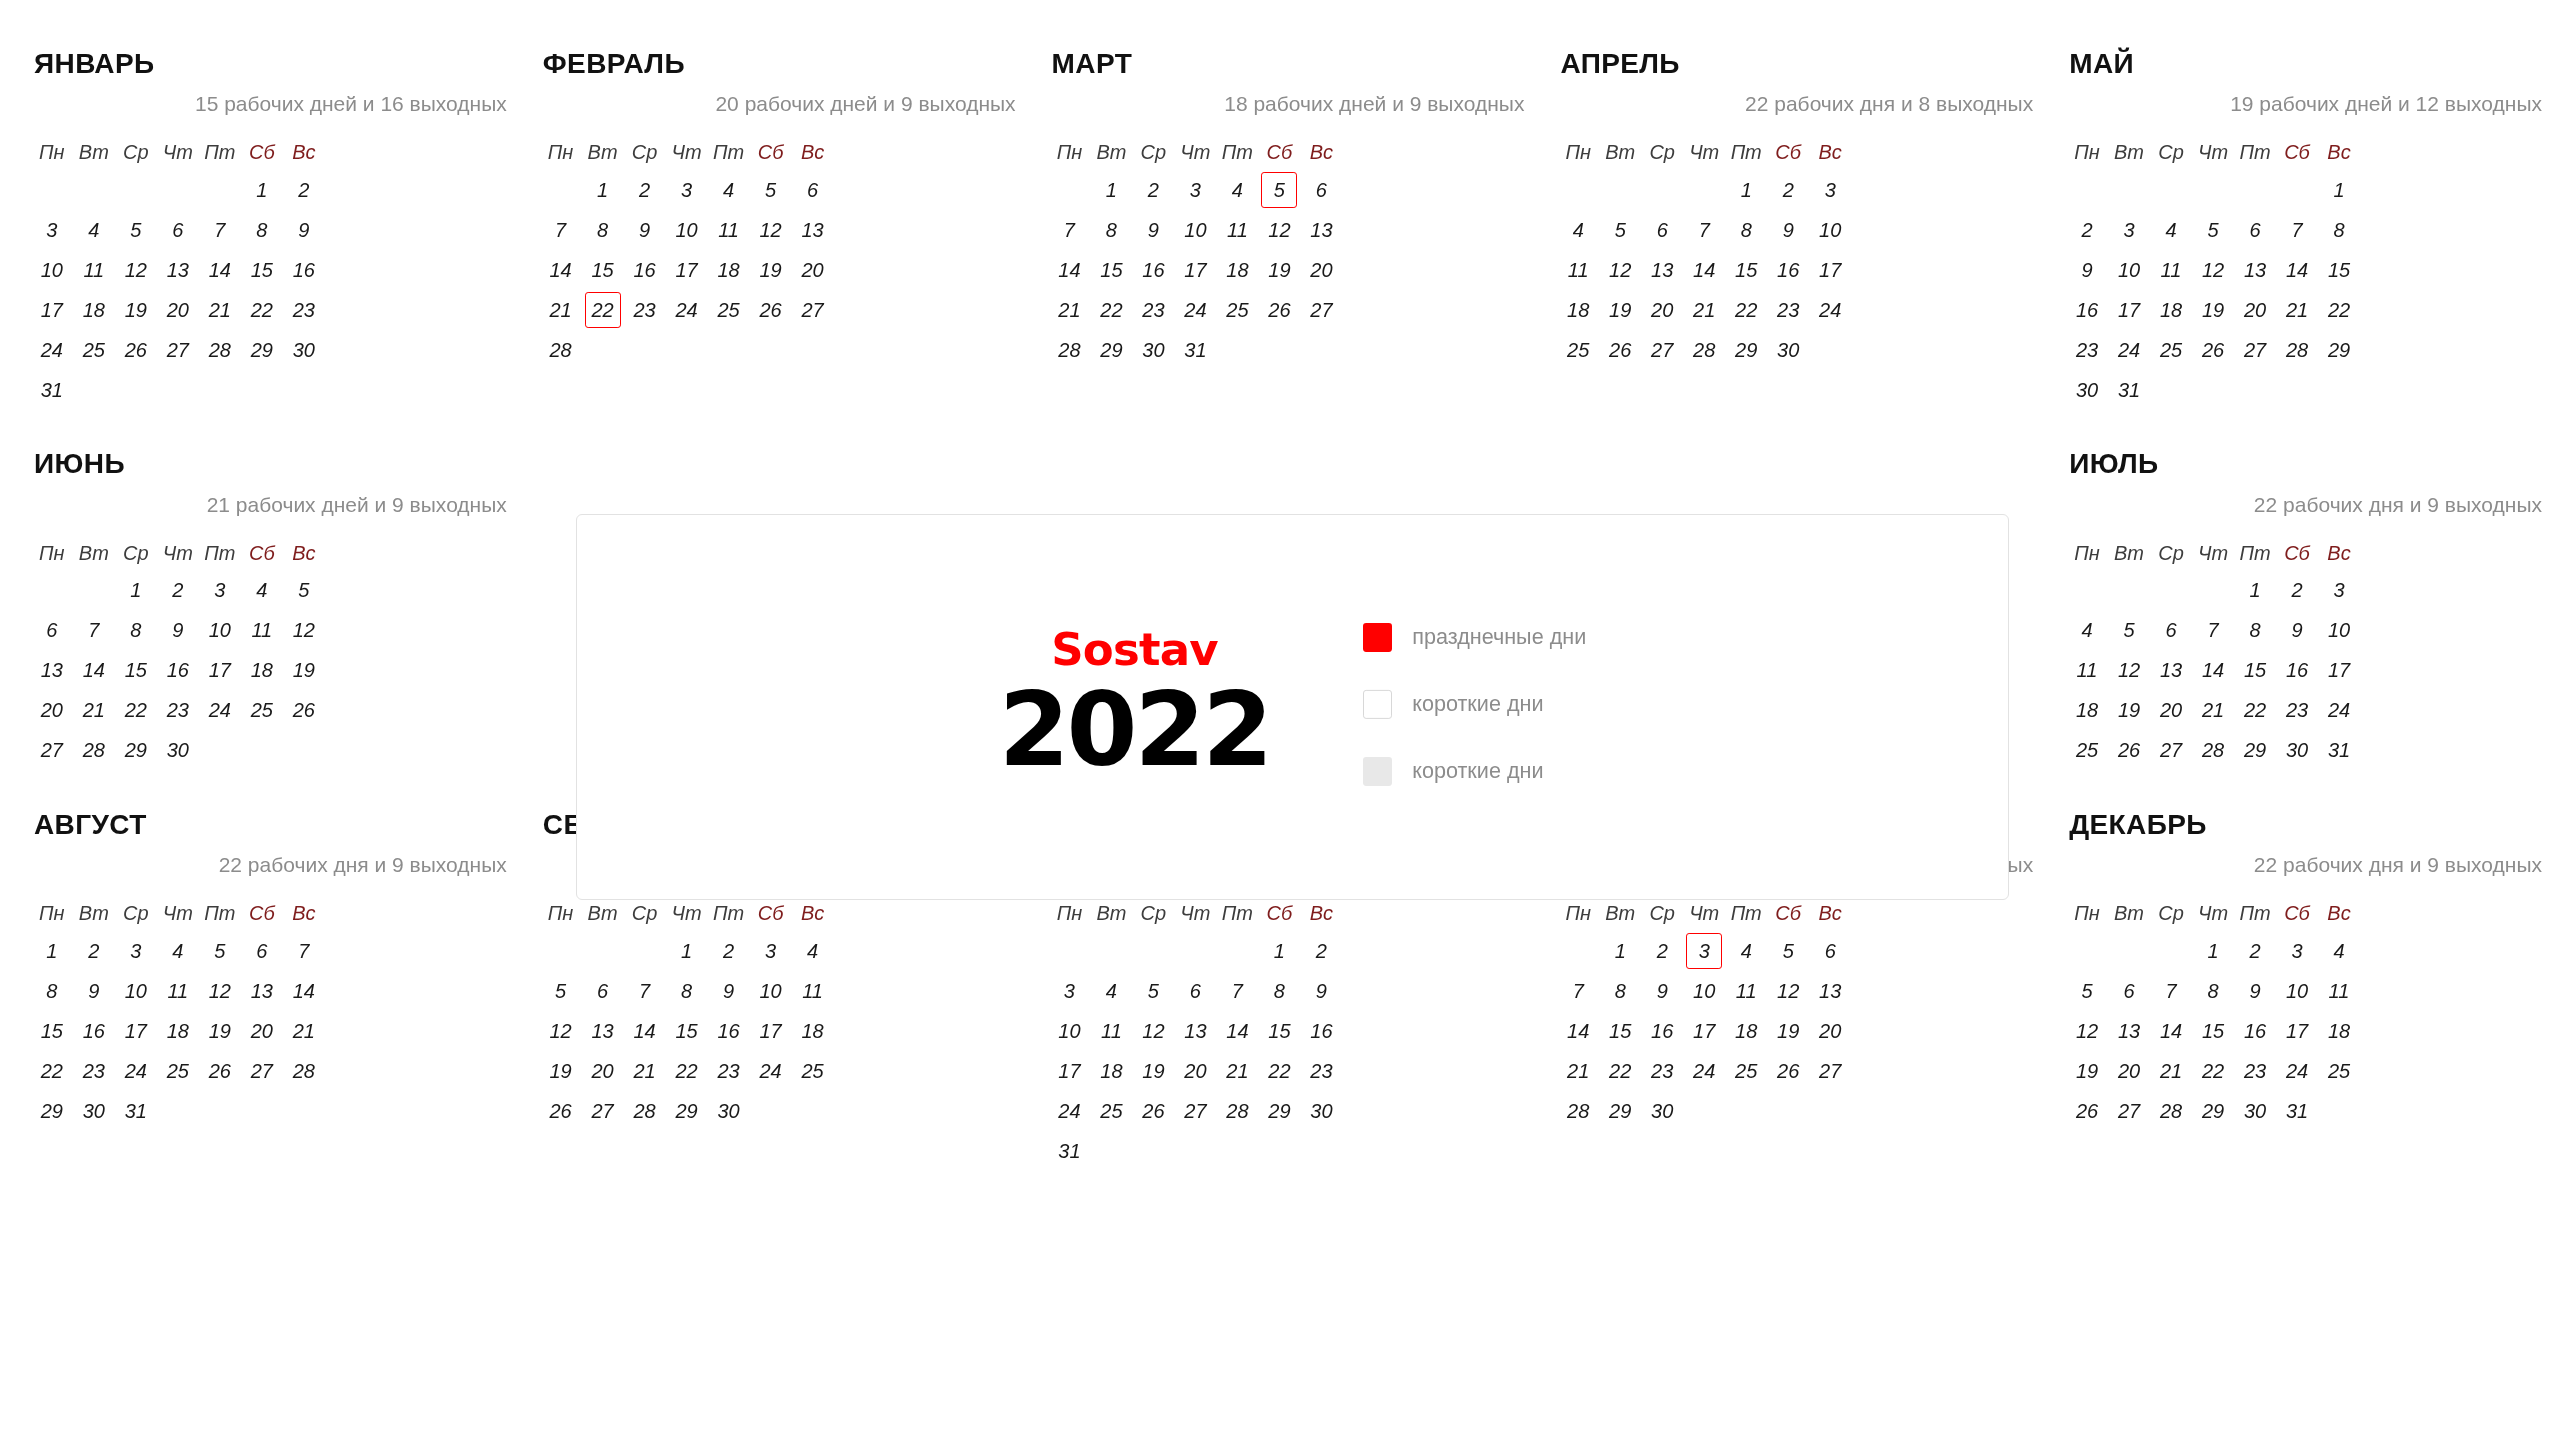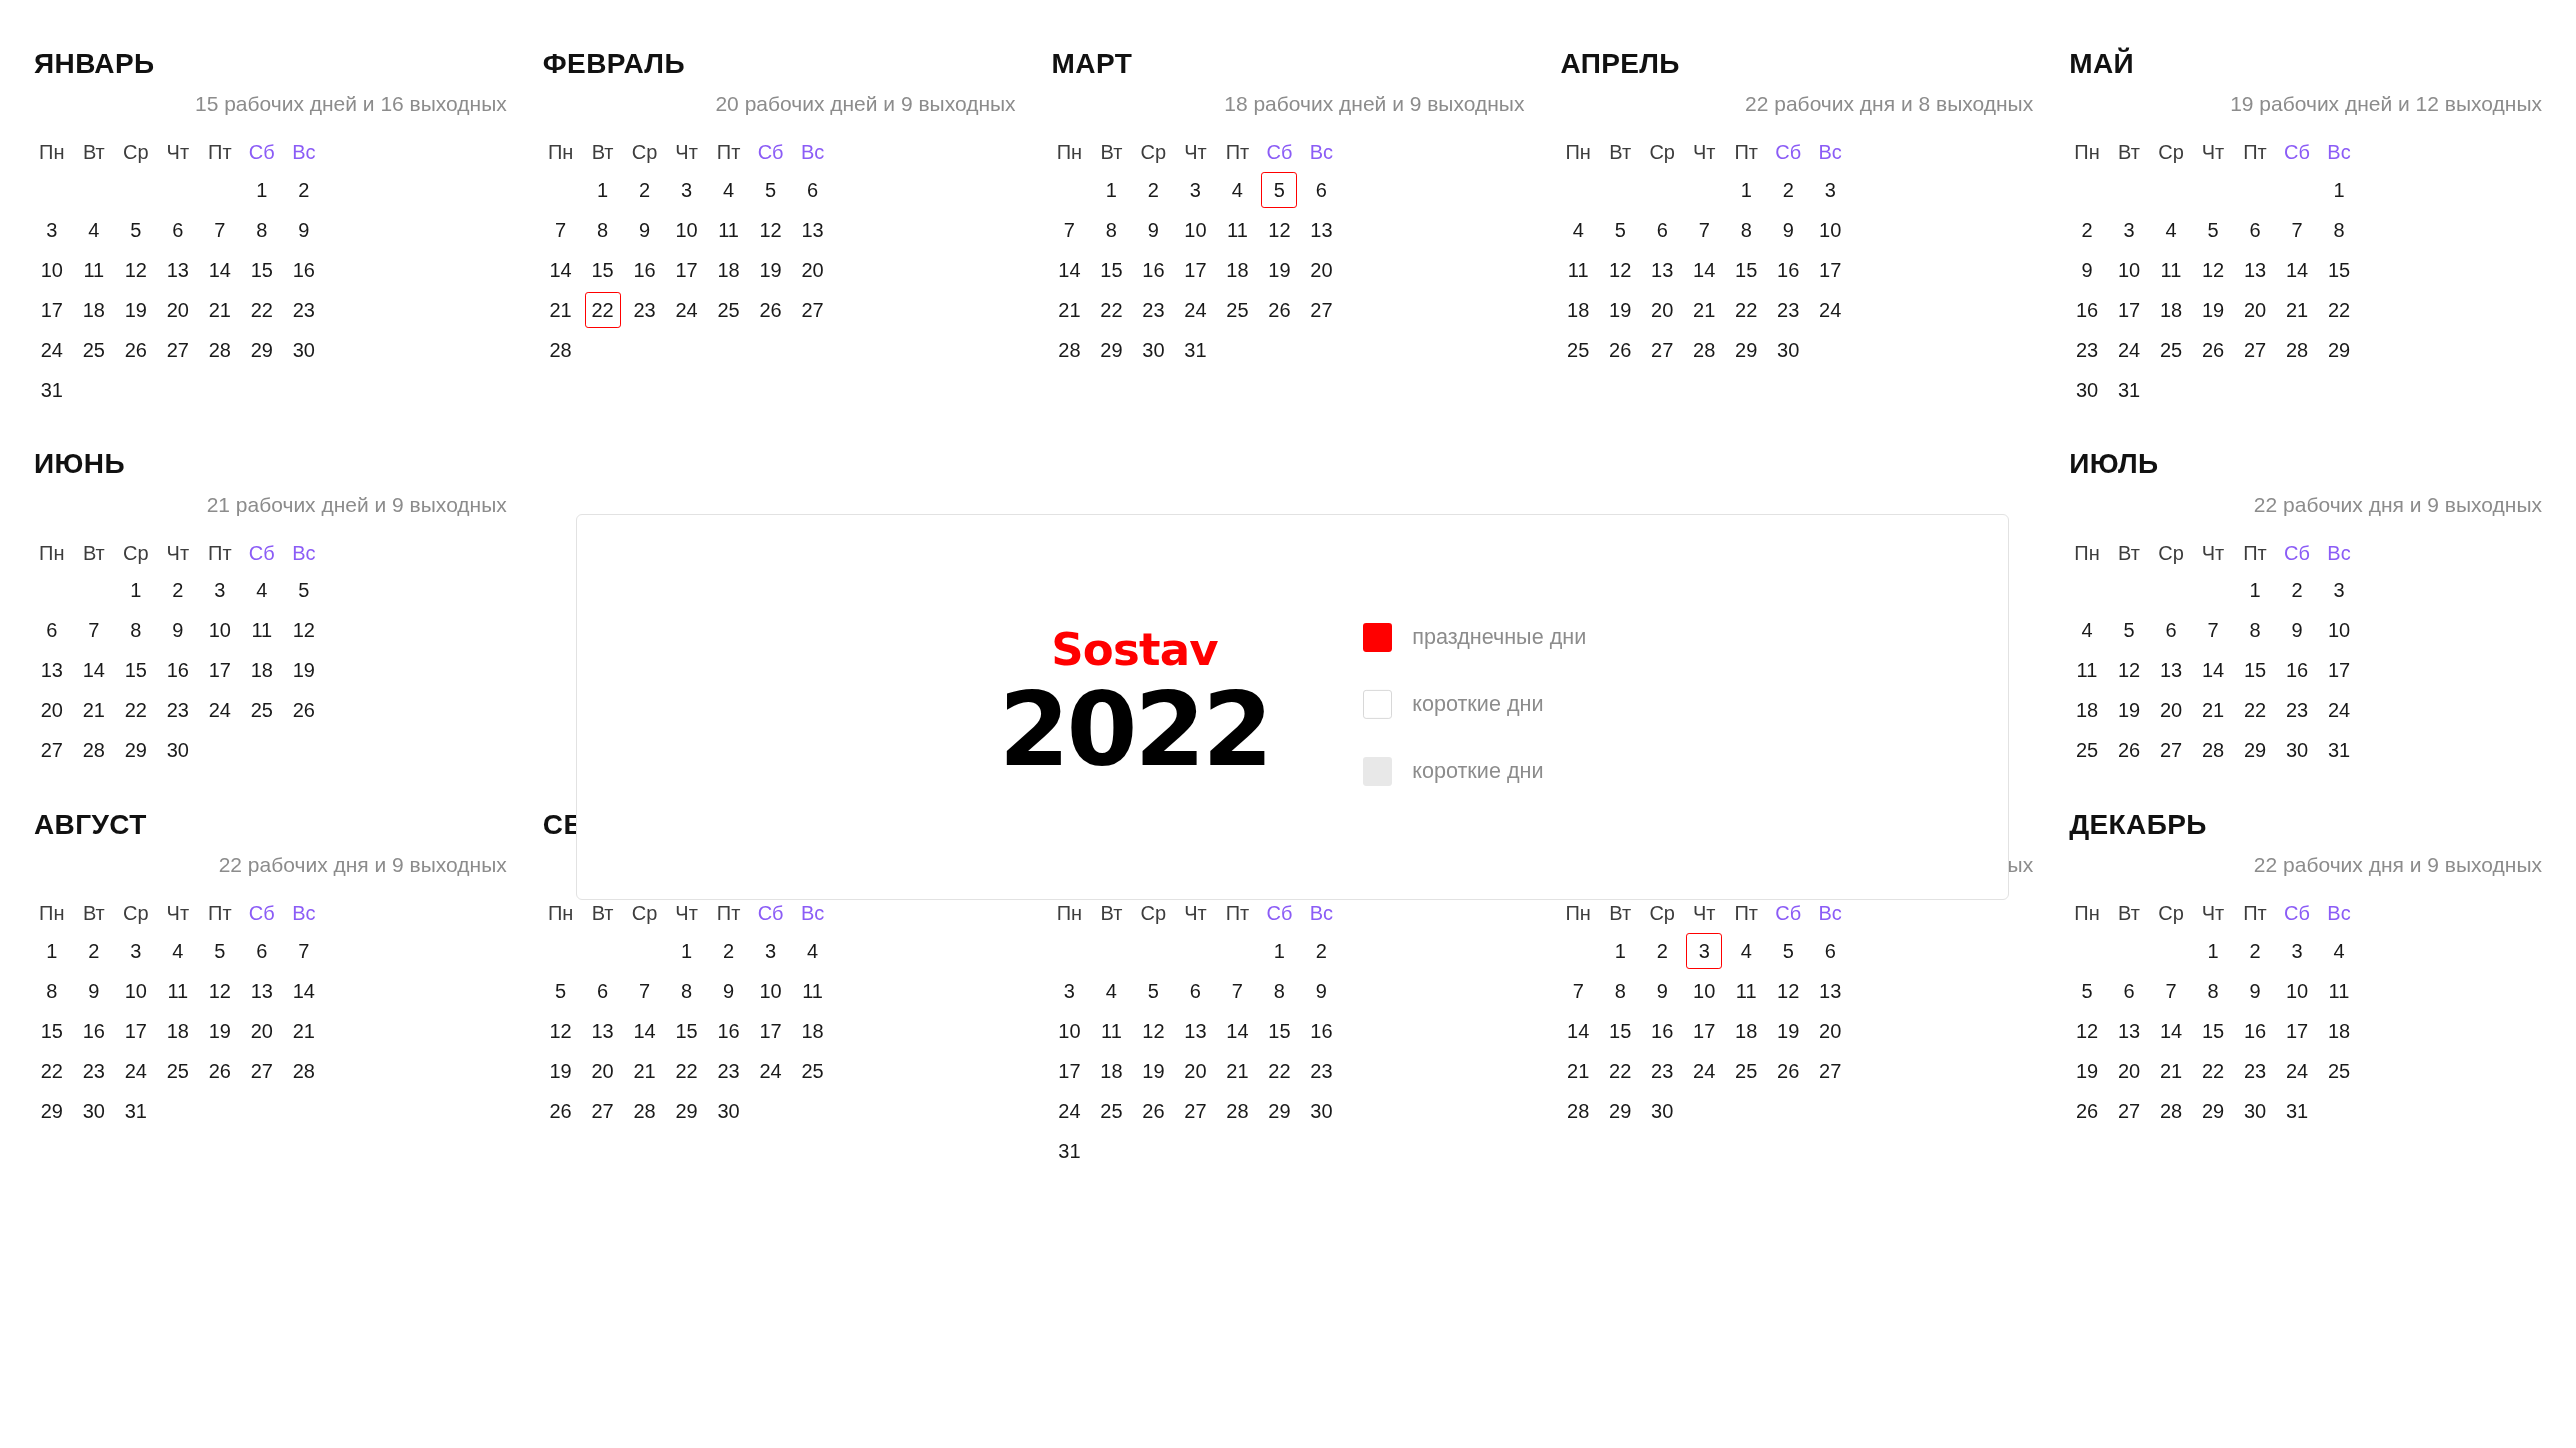--- a/index.html
+++ b/index.html
@@ -43,32 +43,33 @@
     font-size: 21px;
     color: #8c8c8c;
     margin: 0 0 17px 0;
     font-weight: normal;
     text-align: right;
   }
   table.cal {
     border-collapse: separate;
     border-spacing: 6.2px 4.6px;
     margin-left: -6.2px;
+    font-style: italic;
   }
   table.cal th {
     width: 36px;
     height: 31px;
     font-size: 20px;
     font-weight: normal;
     color: #3d3d3d;
     text-align: center;
     padding: 0;
   }
   table.cal th.we {
-    color: #8b5cf6;
+    color: #7f1d1d;
   }
   table.cal td {
     width: 36px;
     height: 36px;
     font-size: 20px;
     text-align: center;
     vertical-align: middle;
     padding: 0;
     border-radius: 3.1px;
     color: #1a1a1a;

